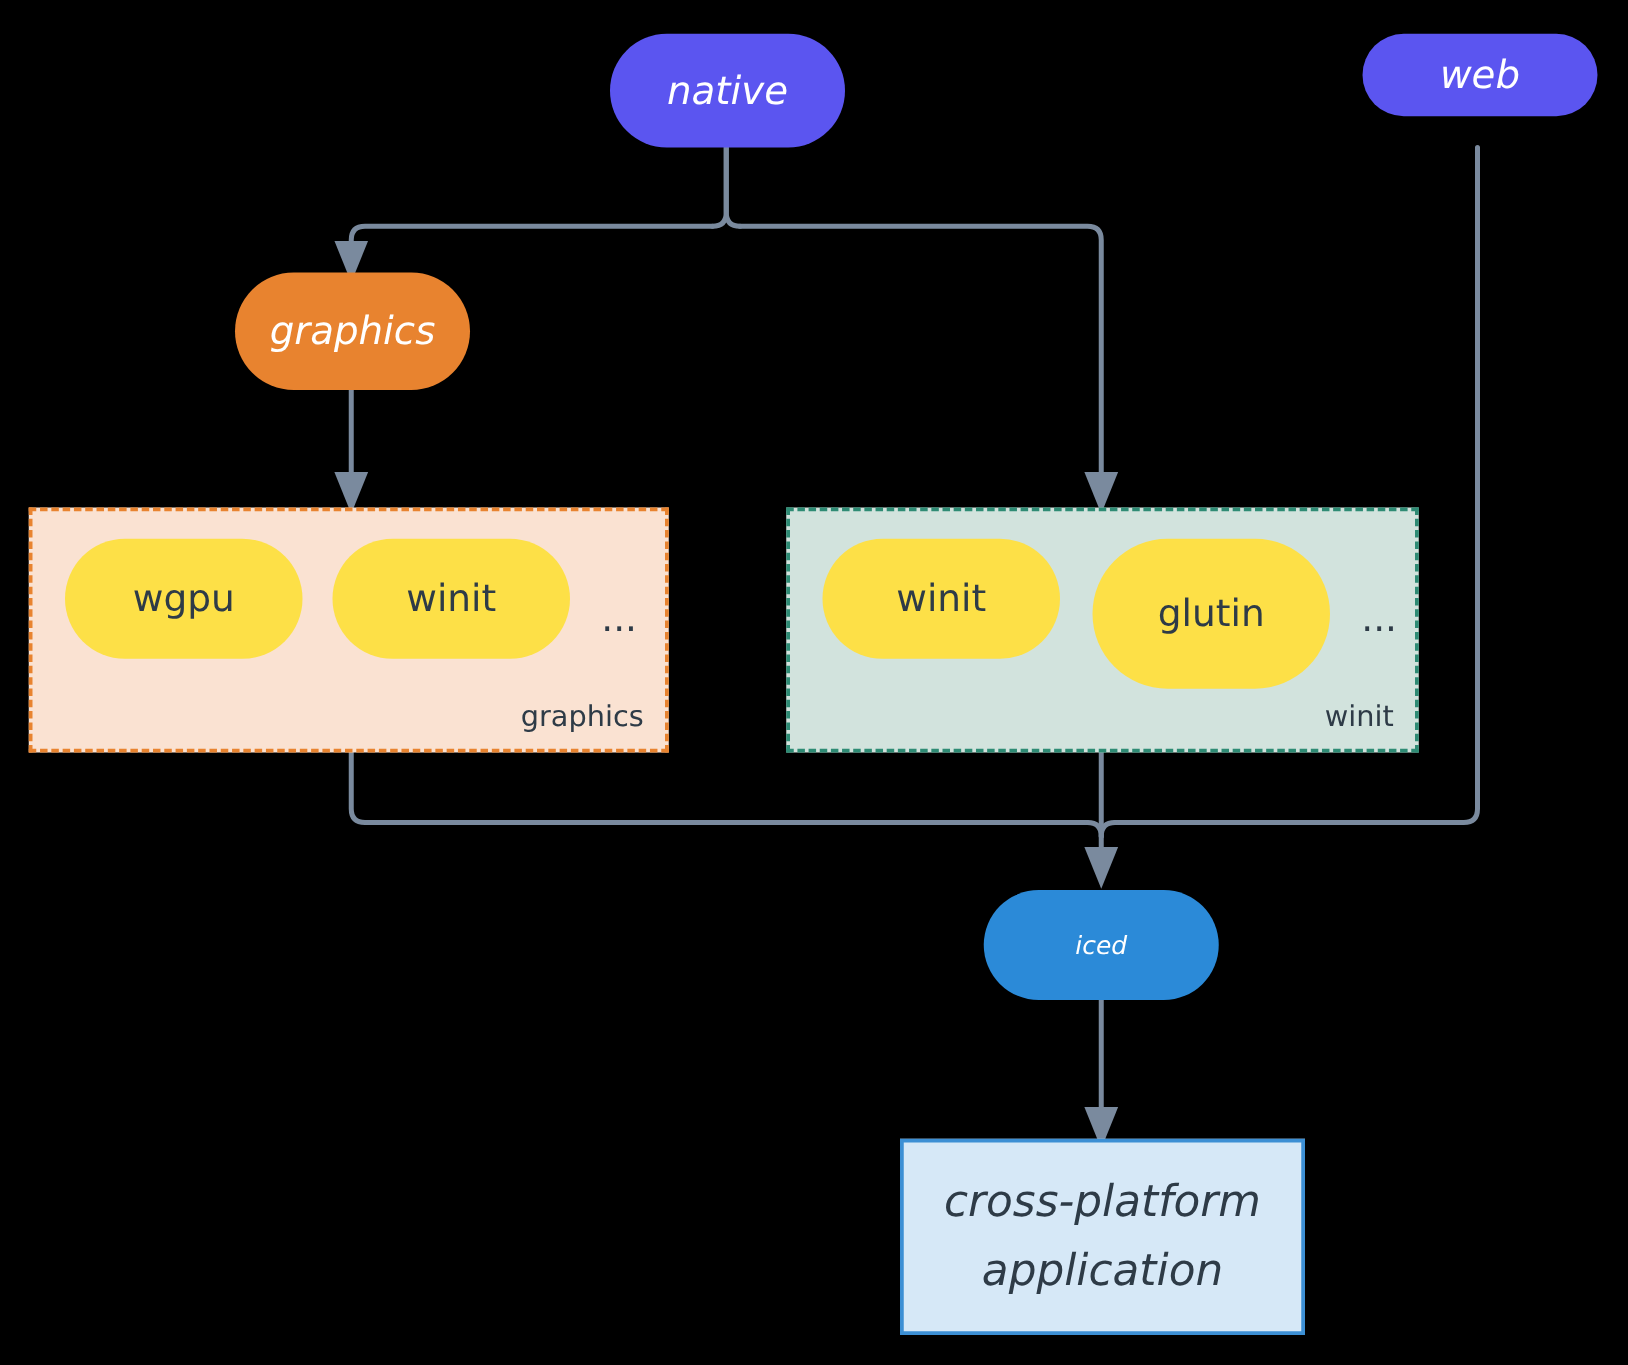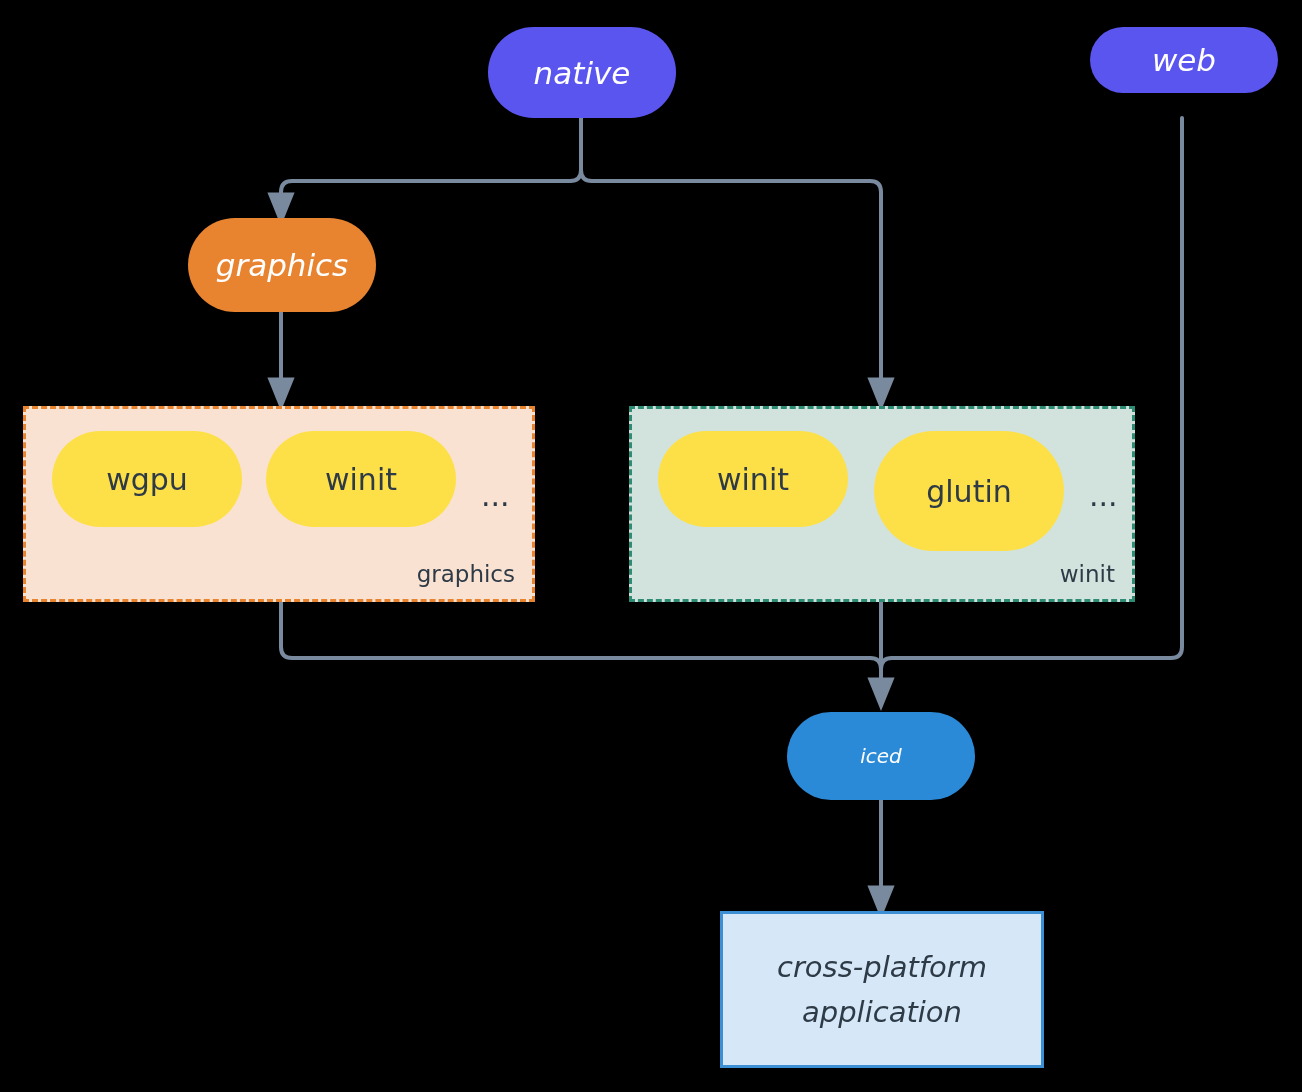--- a/index.html
+++ b/index.html
@@ -51,21 +51,21 @@
   }
   .node-iced {
     background: #2B8AD8;
     color: #ffffff;
     font-size: 20px;
   }
   .node-app {
     background: #D6E8F7;
     border: 3px solid #3C8FD4;
     color: #2E3B47;
-    font-size: 29px;
+    font-size: 35px;
     line-height: 1.55;
     flex-direction: column;
   }
   .group {
     position: absolute;
     box-sizing: border-box;
   }
   .group-renderers {
     background: #FAE2D2;
     border: 3px dashed #E8832F;

